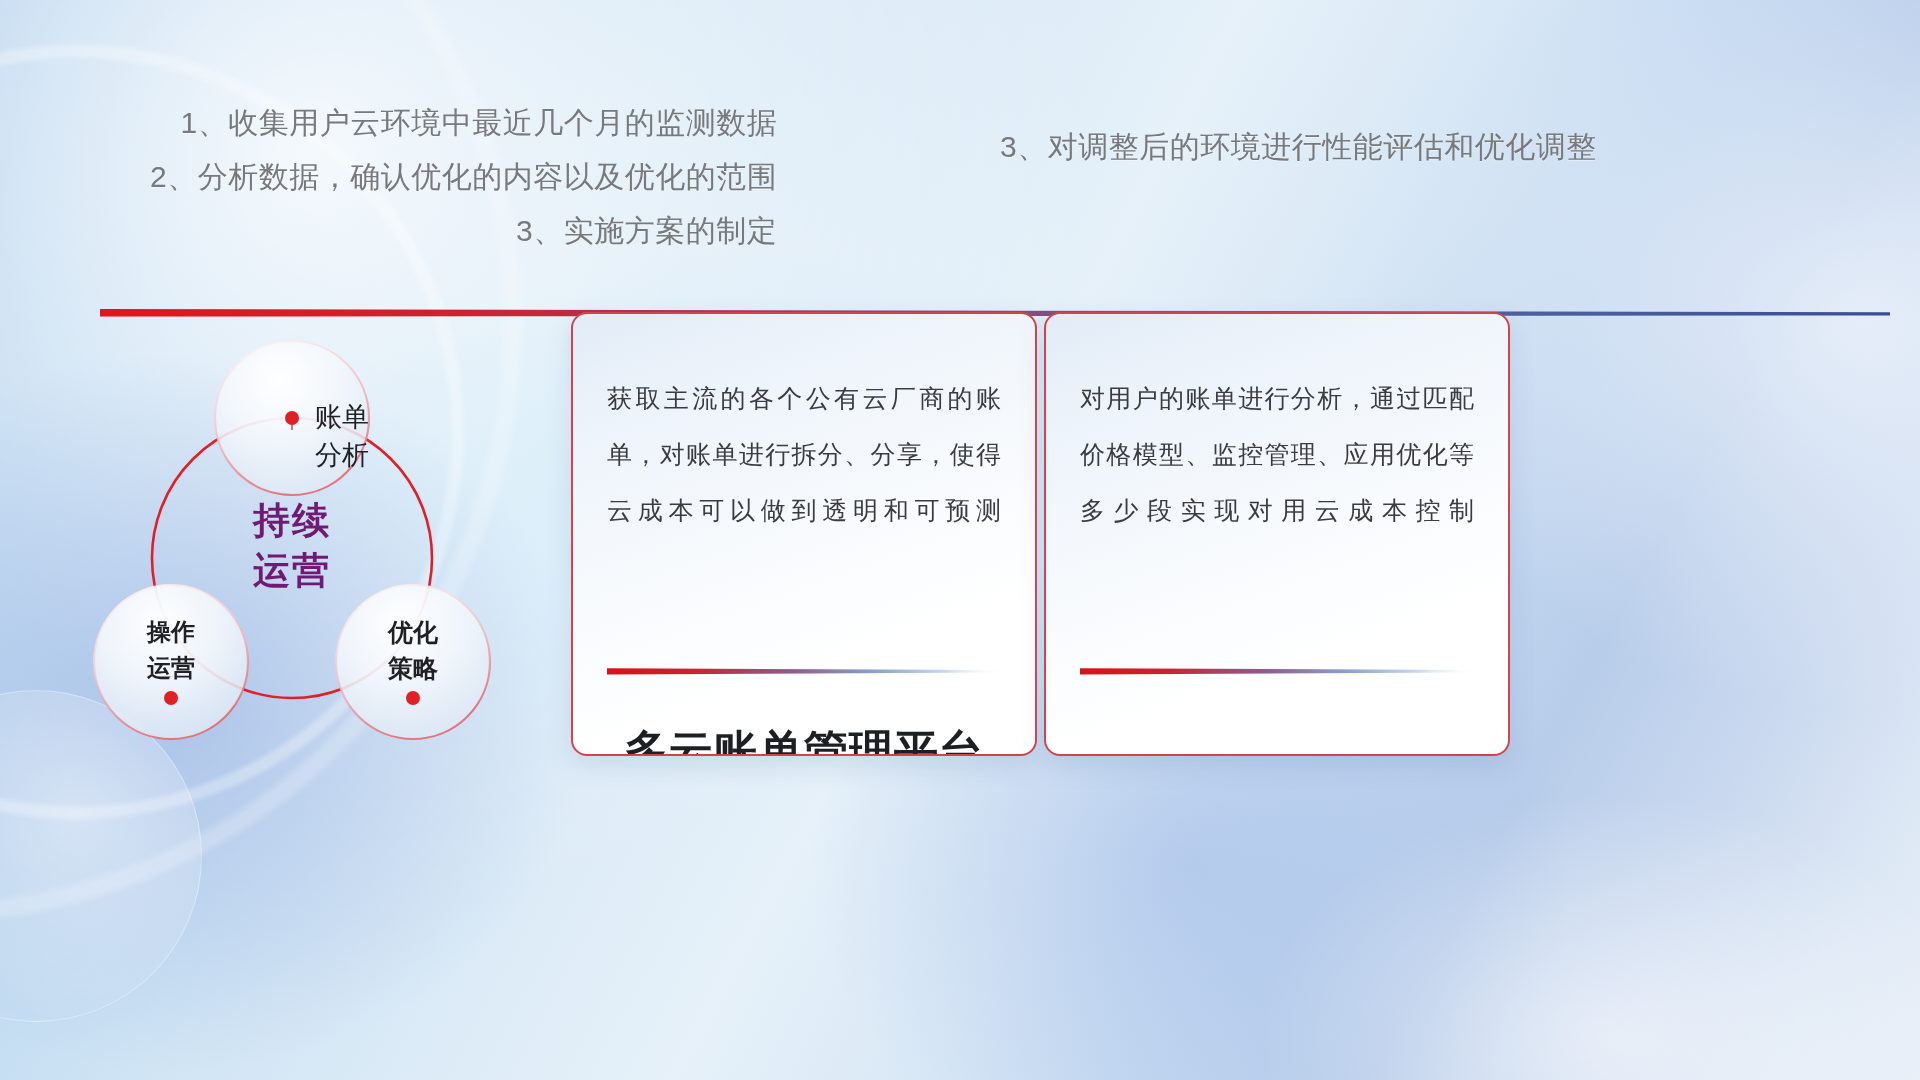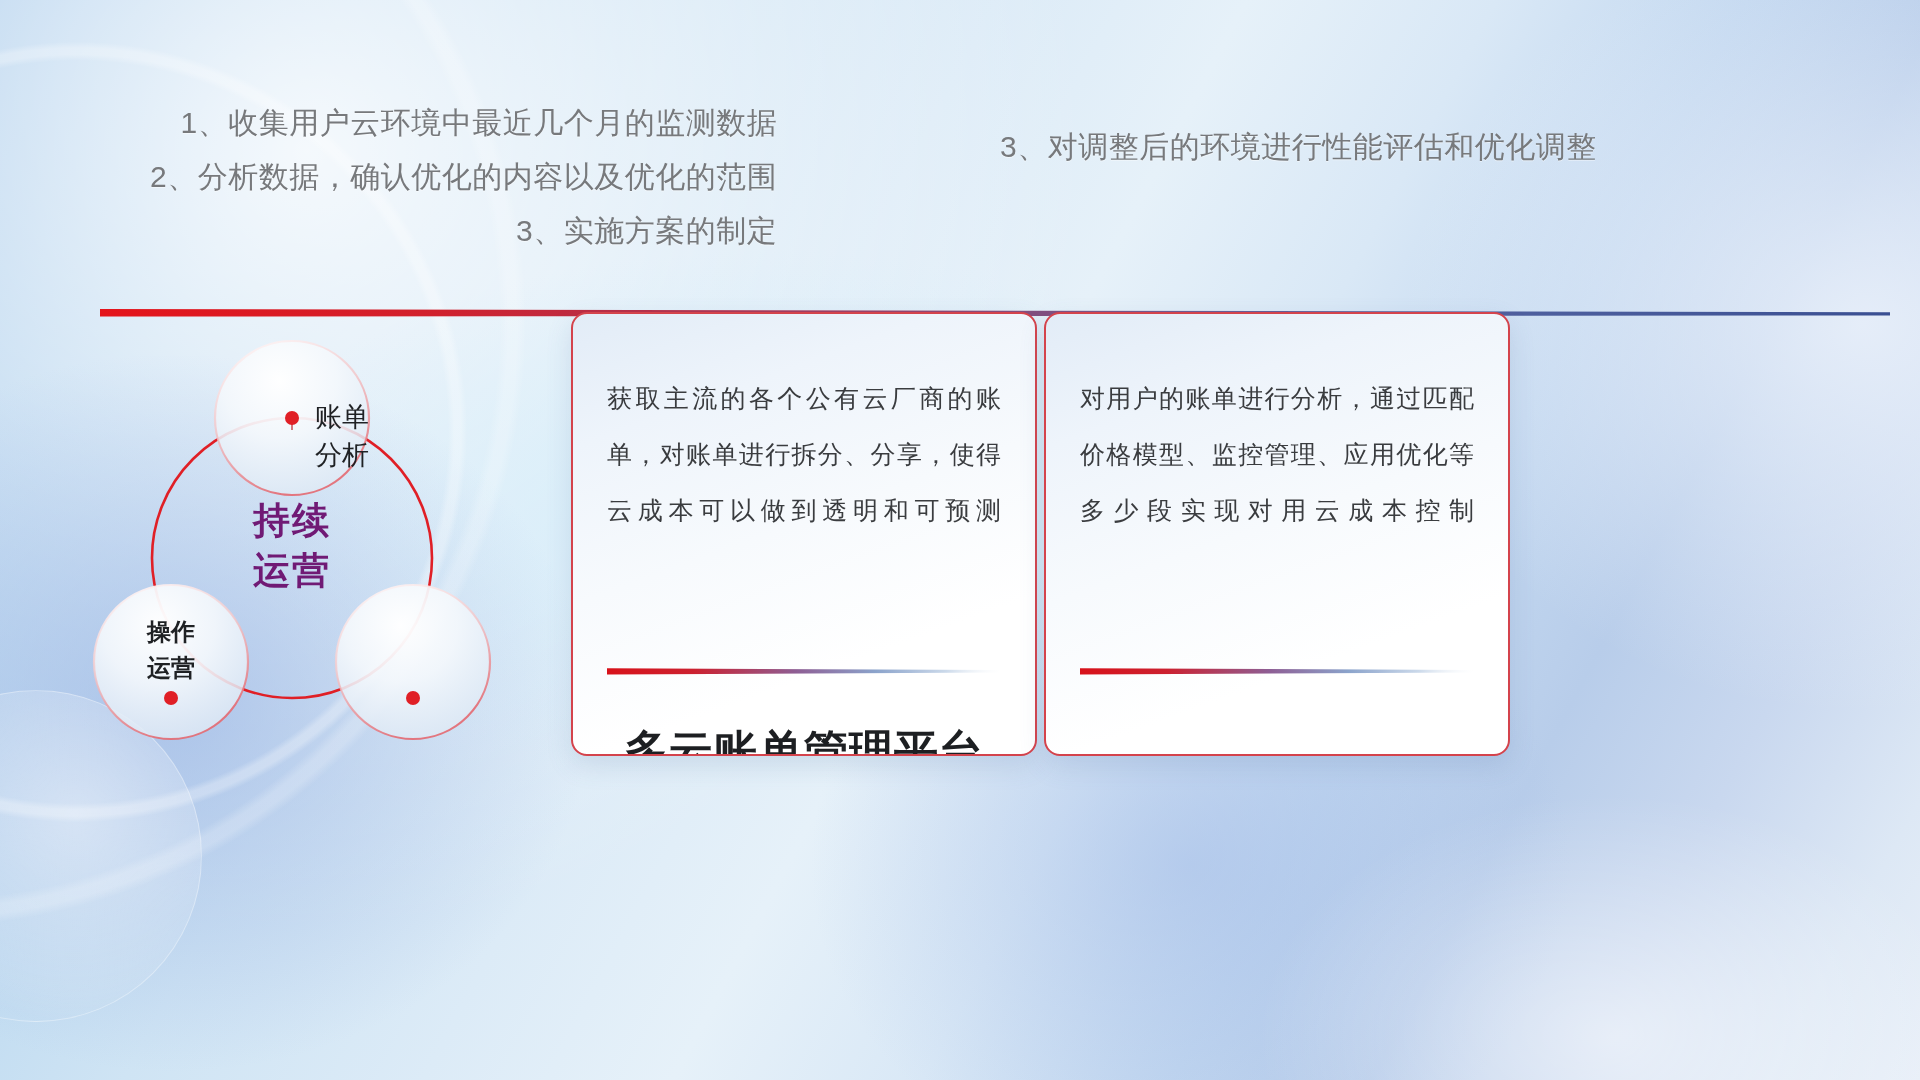--- a/index.html
+++ b/index.html
@@ -193,20 +193,24 @@
   <div style="position:absolute;left:145px;top:98px;width:154px;text-align:right;color:#1f2124;font-size:27px;font-weight:normal;line-height:38px;margin-top:30px;">
     <div>账单</div>
     <div>分析</div>
   </div>
 
   <div style="position:absolute;left:24px;top:344px;width:154px;text-align:center;color:#1f2124;font-size:24px;font-weight:bold;line-height:36px;">
     <div>操作</div>
     <div>运营</div>
   </div>
 
+  <div style="position:absolute;left:266px;top:344px;width:154px;text-align:center;color:#1f2124;font-size:25px;font-weight:bold;line-height:36px;">
+    <div>优化</div>
+    <div>策略</div>
+  </div>
 
   <div style="position:absolute;left:145px;top:226px;width:154px;text-align:center;color:#701a75;font-size:37px;font-weight:bold;line-height:50px;letter-spacing:2px;">
     <div>持续</div>
     <div>运营</div>
   </div>
 </div>
 
 <div class="card" id="card-1">
   <div class="card-inner">
     <div class="card-body">获取主流的各个公有云厂商的账单，对账单进行拆分、分享，使得云成本可以做到透明和可预测</div>

